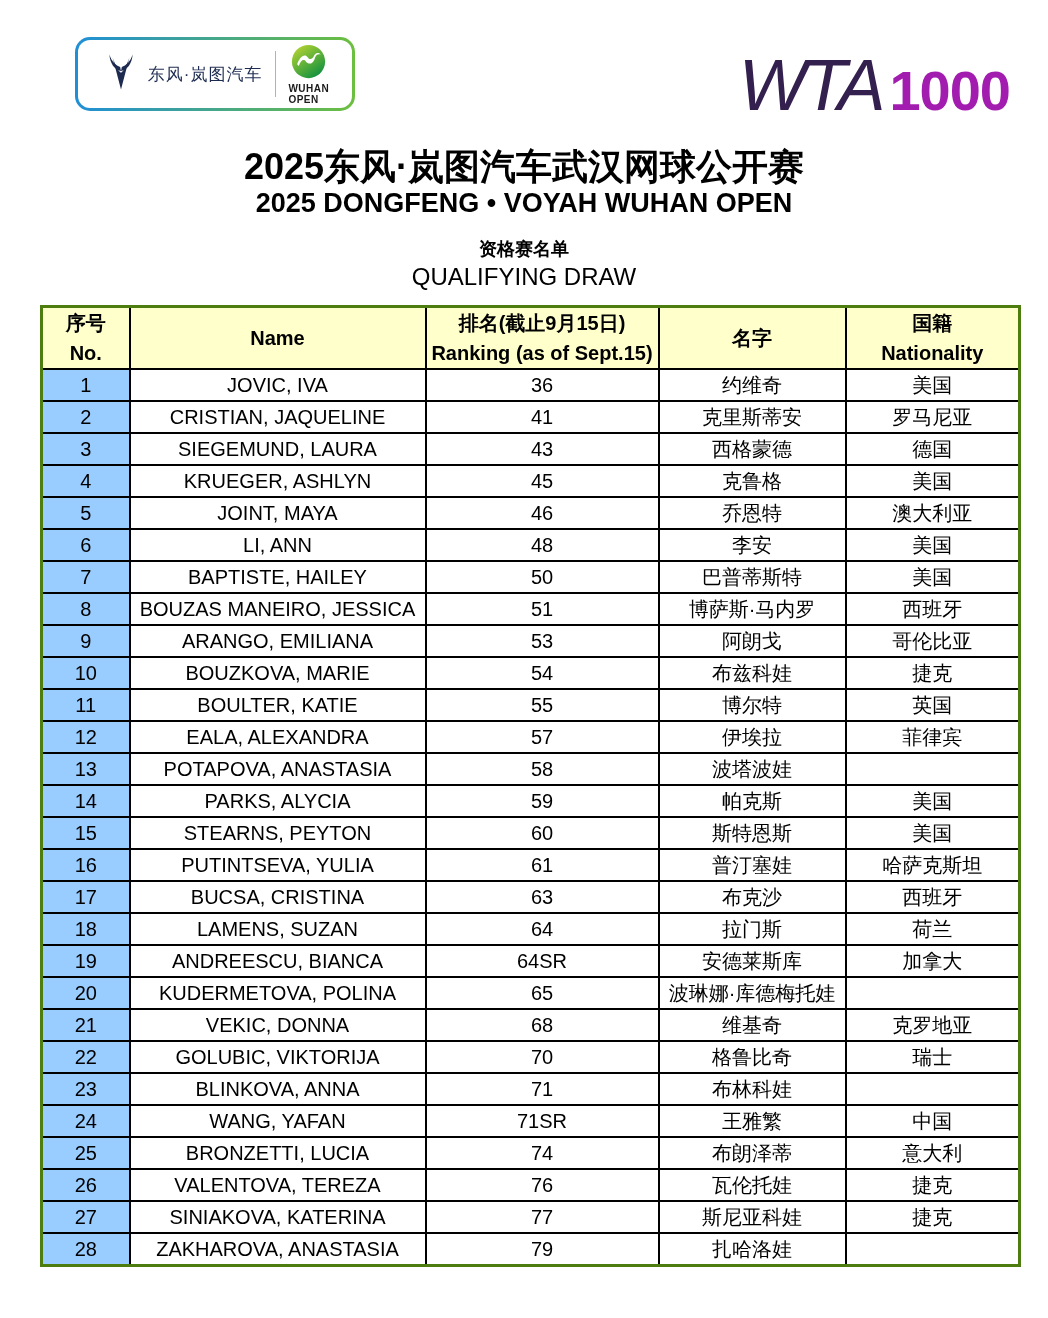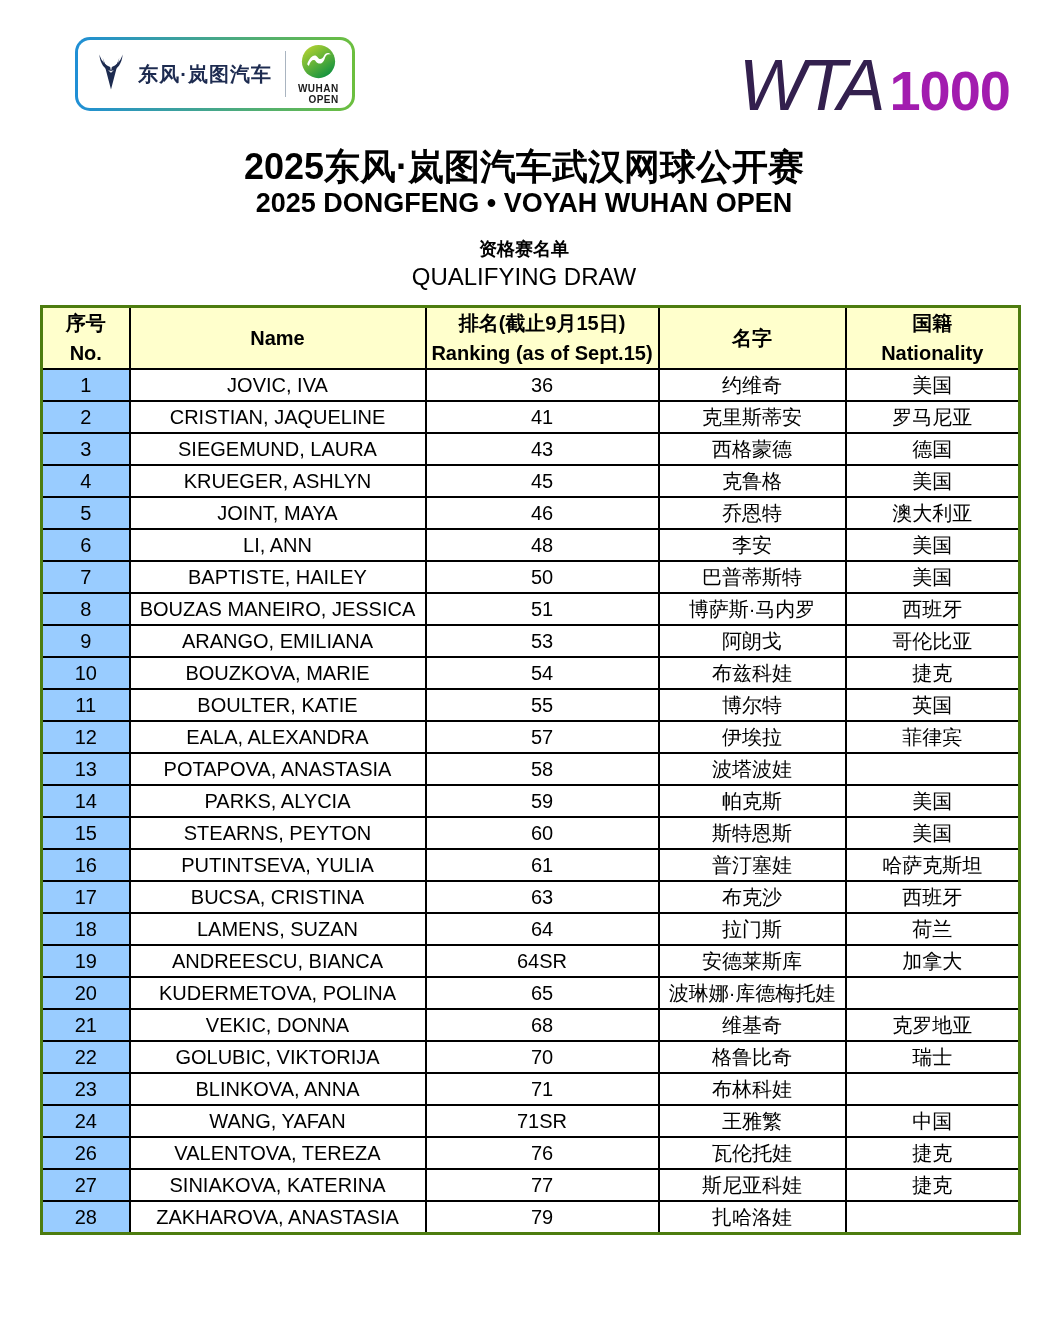--- a/index.html
+++ b/index.html
@@ -4,24 +4,24 @@
 <style>
   html,body{margin:0;padding:0;background:#fff;}
   body{width:1048px;height:1318px;font-family:"Liberation Sans","DejaVu Sans",sans-serif;color:#000;}
   .page{position:relative;width:1048px;height:1318px;background:#fff;overflow:hidden;}
 
   
   .sponsor-badge{position:absolute;left:75px;top:37px;width:280px;height:74px;
     border-radius:15px;background:linear-gradient(90deg,#1f8fd6,#6cbf3e);padding:3px;box-sizing:border-box;}
   .sponsor-inner{width:100%;height:100%;background:#fff;border-radius:12px;display:flex;align-items:center;
     justify-content:center;box-sizing:border-box;padding:0 8px;}
-  .sponsor-text{font-size:20px;font-weight:bold;color:#1d2b50;margin-left:7px;letter-spacing:1px;white-space:nowrap;}
+  .sponsor-text{font-size:17px;font-weight:normal;color:#1d2b50;margin-left:7px;letter-spacing:1px;white-space:nowrap;}
   .sponsor-divider{width:1px;height:46px;background:#a9b4c0;margin:0 12px 0 13px;}
   .wuhan-logo{display:flex;flex-direction:column;align-items:center;}
-  .wuhan-text{font-size:10px;font-weight:bold;color:#1a1a1a;line-height:1.1;text-align:right;letter-spacing:.5px;}
+  .wuhan-text{font-size:10px;font-weight:bold;color:#1a1a1a;line-height:1.1;text-align:left;letter-spacing:.5px;}
 
   
   .wta-logo{position:absolute;right:38px;top:44px;display:flex;align-items:baseline;white-space:nowrap;}
   .wta-word{font-size:72px;font-weight:400;font-style:italic;color:#33204e;letter-spacing:-4px;}
   .wta-tier{font-size:56px;font-weight:700;color:#a21caf;margin-left:8px;letter-spacing:-1px;}
 
   
   .titles{position:absolute;top:146px;left:0;width:100%;text-align:center;}
   .title-zh{font-size:36px;font-weight:bold;line-height:1.15;}
   .title-en{font-size:27px;font-weight:bold;line-height:1.2;}
@@ -285,20 +285,27 @@
           <td></td>
         </tr>
         <tr>
           <td class="no-cell">24</td>
           <td>WANG, YAFAN</td>
           <td>71SR</td>
           <td>王雅繁</td>
           <td>中国</td>
         </tr>
         <tr>
+          <td class="no-cell">25</td>
+          <td>BRONZETTI, LUCIA</td>
+          <td>74</td>
+          <td>布朗泽蒂</td>
+          <td>意大利</td>
+        </tr>
+        <tr>
           <td class="no-cell">26</td>
           <td>VALENTOVA, TEREZA</td>
           <td>76</td>
           <td>瓦伦托娃</td>
           <td>捷克</td>
         </tr>
         <tr>
           <td class="no-cell">27</td>
           <td>SINIAKOVA, KATERINA</td>
           <td>77</td>

